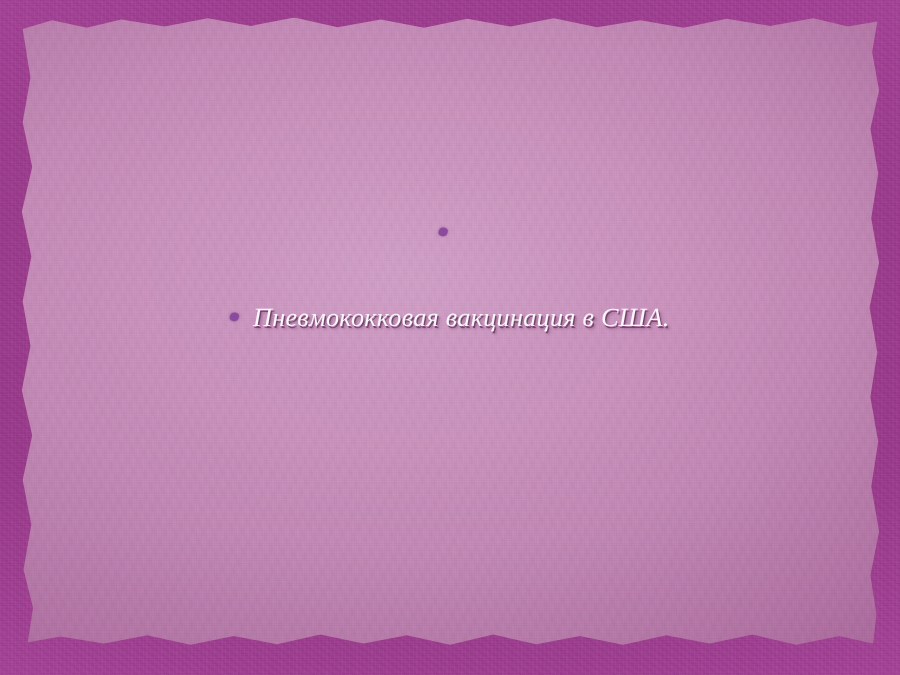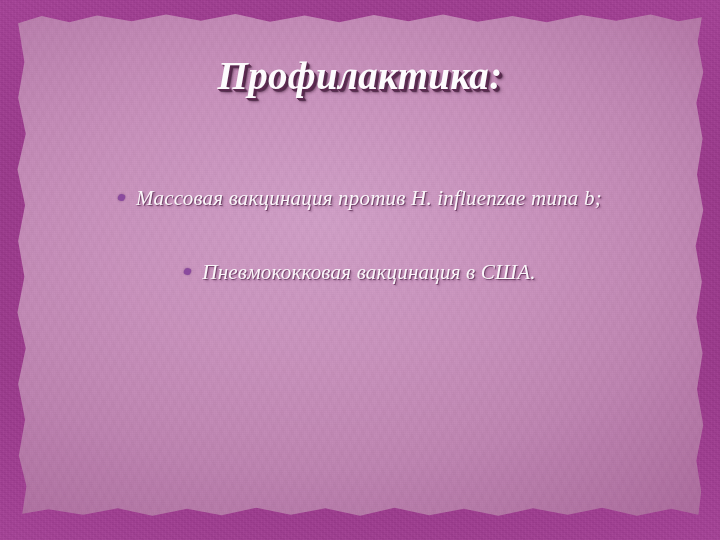--- a/index.html
+++ b/index.html
@@ -147,28 +147,26 @@
     <div class="border-noise"></div>
   </div>
 
   <div class="paper">
     <div class="paper-noise"></div>
     <div class="paper-vignette"></div>
   </div>
 
   <div class="content">
 
-    <div class="slide-title">Профилактика:</div>
 
     <div class="bullet-list">
 
 
       <div class="bullet-item">
         <span class="bullet-dot"></span>
-        <span class="bullet-text">Массовая вакцинация против H. influenzae типа b;</span>
       </div>
 
       <div class="bullet-item">
         <span class="bullet-dot"></span>
         <span class="bullet-text">Пневмококковая вакцинация в США.</span>
       </div>
 
     </div>
   </div>
 </div>

